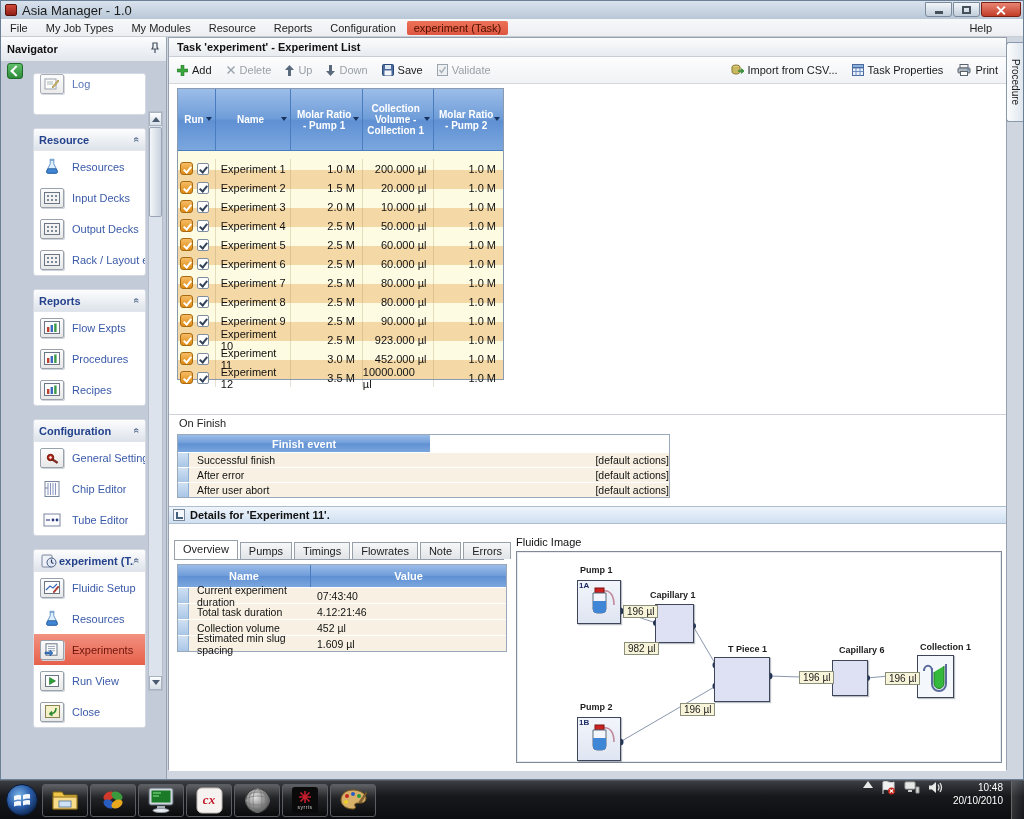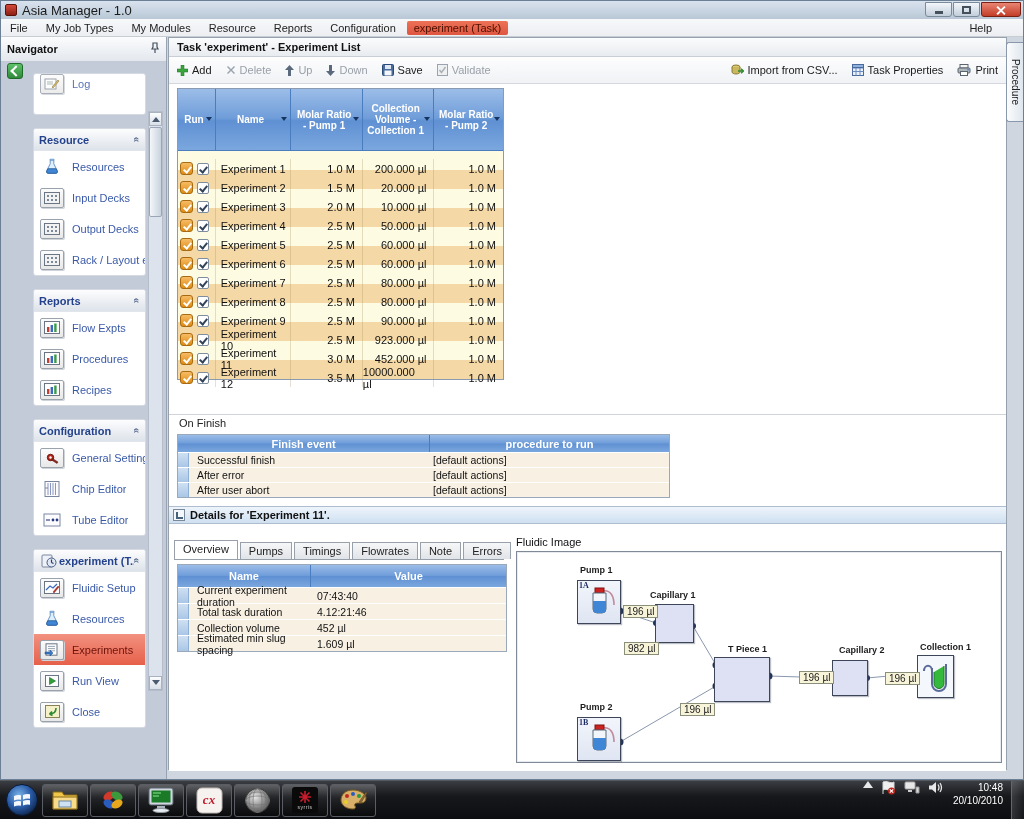--- a/index.html
+++ b/index.html
@@ -87,21 +87,21 @@
   
   .onf-label { position:absolute; left:10px; top:379px; font-size:11px; color:#222; }
   .onf-rule { position:absolute; left:0; top:376px; right:0; border-top:1px solid #d0d4da; }
   .onf-table { position:absolute; left:8px; top:396px; width:493px; border:1px solid #9aa8bc; }
   .onf-head { display:flex; height:17px; }
   .onf-hc { background:linear-gradient(#9cbde8 0%,#6f9dd9 48%,#5f90d3 52%,#7ba7de 100%); border-right:1px solid #4a7cc0; color:#fff; font-weight:bold; font-size:11px; display:flex; align-items:center; justify-content:center; }
   .onf-hc:last-child { border-right:none; }
   .onf-row { display:flex; height:15px; background:#f8f1e3; border-top:1px solid #fff; align-items:center; font-size:10.5px; }
   .mark { width:11px; height:100%; background:linear-gradient(#cfe0f2,#a9c6e6); border-right:1px solid #8fb0d6; flex:0 0 auto; }
   .onf-c1 { width:241px; padding-left:8px; }
-  .onf-c2 { width:241px; padding-left:4px; }
+  .onf-c2 { width:241px; padding-left:4px;text-align:right; }
 
   
   .det-bar { position:absolute; left:0; top:468px; right:0; height:18px; background:linear-gradient(#eef4fb,#cfe0f1); border-top:1px solid #aebecf; border-bottom:1px solid #aebecf; display:flex; align-items:center; padding-left:4px; font-weight:bold; }
   .det-ico { width:12px; height:12px; border:1px solid #7a8a9a; background:#f4f8fc; margin-right:5px; display:flex; align-items:center; justify-content:center; }
   .det-ico::after { content:""; width:5px; height:5px; border-left:2px solid #46617c; border-bottom:2px solid #46617c; }
   .det-area { position:absolute; left:0; top:486px; right:0; height:247px; background:#fff; }
   .tabs { position:absolute; left:5px; top:16px; display:flex; align-items:flex-end; height:19px; }
   .tab { background:linear-gradient(#f6f7f8,#e1e4e8); border:1px solid #98a0aa; border-bottom:none; padding:2px 8px 2px; margin-right:2px; font-size:11px; color:#222; height:17px; }
   .tab.active { background:#fff; height:19px; font-size:11px; position:relative; z-index:2; }
   .tabs-rule { position:absolute; left:5px; top:35px; width:330px; border-top:1px solid #98a0aa; }
@@ -110,21 +110,21 @@
   .det-hc { background:linear-gradient(#9cbde8 0%,#6f9dd9 48%,#5f90d3 52%,#7ba7de 100%); border-right:1px solid #4a7cc0; color:#fff; font-weight:bold; font-size:11px; display:flex; align-items:center; justify-content:center; }
   .det-hc:last-child { border-right:none; }
   .det-row { display:flex; height:16px; background:#f8f1e3; border-top:1px solid #fff; align-items:center; font-size:10.5px; }
   .det-c1 { width:122px; padding-left:8px; }
   .det-c2 { width:195px; padding-left:6px; }
 
   
   .flu-label { position:absolute; left:347px; top:12px; font-size:11px; }
   .flu-panel { position:absolute; left:347px; top:27px; width:486px; height:212px; background:#fff; border:1px solid #808a96; box-shadow:inset 0 0 0 1px #e8ecf0; }
   .fnode { position:absolute; border:1px solid #3c4658; box-shadow:1px 1px 1px rgba(60,70,90,.35); }
-  .fnode.pump { background:linear-gradient(#f2f5fb,#dfe5f2);font-family:Liberation Serif, serif; }
+  .fnode.pump { background:linear-gradient(#f2f5fb,#dfe5f2); }
   .fnode.lav { background:#dde1f3; }
   .fnode.coll { background:#f4f7fb; }
   .flabel { position:absolute; font-size:9px; font-weight:bold; color:#1c1c1c; white-space:nowrap; }
   .ftag { position:absolute; left:1px; top:0; font-size:8px; font-weight:bold; color:#1c2d66; }
   .elabel { position:absolute; background:#f8f4da; border:1px solid #8a8f7a; font-size:10px; padding:0 3px; line-height:11px; color:#222; white-space:nowrap; }
   .flines { position:absolute; left:0; top:0; }
 
   
   .proc-tab { position:absolute; right:0; top:5px; width:17px; height:80px; background:linear-gradient(90deg,#fbfcfd,#dfe6ee); border:1px solid #8a98ac; border-right:none; border-radius:3px 0 0 3px; display:flex; align-items:center; justify-content:center; }
   .proc-tab span { writing-mode:vertical-rl; font-size:10px; color:#222; }
@@ -624,21 +624,20 @@
             <div class="tcell c-vol">10000.000 µl</div>
             <div class="tcell c-m2">1.0 M</div>
           </div>
         </div>
 
         <div class="onf-rule"></div>
         <div class="onf-label">On Finish</div>
         <div class="onf-table">
           <div class="onf-head">
             <div class="onf-hc" style="width:252px">Finish event</div>
-            <div class="onf-hc" style="width:239px">procedure to run</div>
           </div>
           <div class="onf-row">
             <span class="mark"></span>
             <span class="onf-c1">Successful finish</span>
             <span class="onf-c2">[default actions]</span>
           </div>
           <div class="onf-row">
             <span class="mark"></span>
             <span class="onf-c1">After error</span>
             <span class="onf-c2">[default actions]</span>
@@ -749,21 +748,21 @@
             <div class="fnode pump" style="left:60px; top:165px; width:44px; height:44px">
               <span class="ftag">1B</span>
               <svg width="42" height="42" viewBox="0 0 42 42">
                 <path d="M24 10 C33 8 36 16 36 24" fill="none" stroke="#c08a9a" stroke-width="1.6"></path>
                 <rect x="17" y="7" width="9" height="5" fill="#c22" stroke="#801010"></rect>
                 <path d="M15 12 h13 v16 a4 4 0 0 1-4 4 h-5 a4 4 0 0 1-4-4z" fill="#f2f6fa" stroke="#5a6a7c"></path>
                 <path d="M15 20 h13 v8 a4 4 0 0 1-4 4 h-5 a4 4 0 0 1-4-4z" fill="#3f86d6"></path>
               </svg>
             </div>
 
-            <span class="flabel" style="left:322px; top:93px">Capillary 2</span>
+            <span class="flabel" style="left:322px; top:93px">Capillary 6</span>
             <div class="fnode lav" style="left:315px; top:108px; width:36px; height:36px"></div>
 
             <span class="flabel" style="left:403px; top:90px">Collection 1</span>
             <div class="fnode coll" style="left:400px; top:103px; width:37px; height:43px">
               <svg width="35" height="41" viewBox="0 0 35 41">
                 <path d="M6 15 C6 8 14 8 14 15" fill="none" stroke="#5a6a9c" stroke-width="2"></path>
                 <path d="M14 12 v16 a7 7 0 0 0 14 0 v-20" fill="none" stroke="#5a6a9c" stroke-width="2"></path>
                 <path d="M16 16 v11.5 a5 5 0 0 0 10 0 V10" fill="#34b93c" stroke="#1e7a24" stroke-width="1"></path>
               </svg>
             </div>

